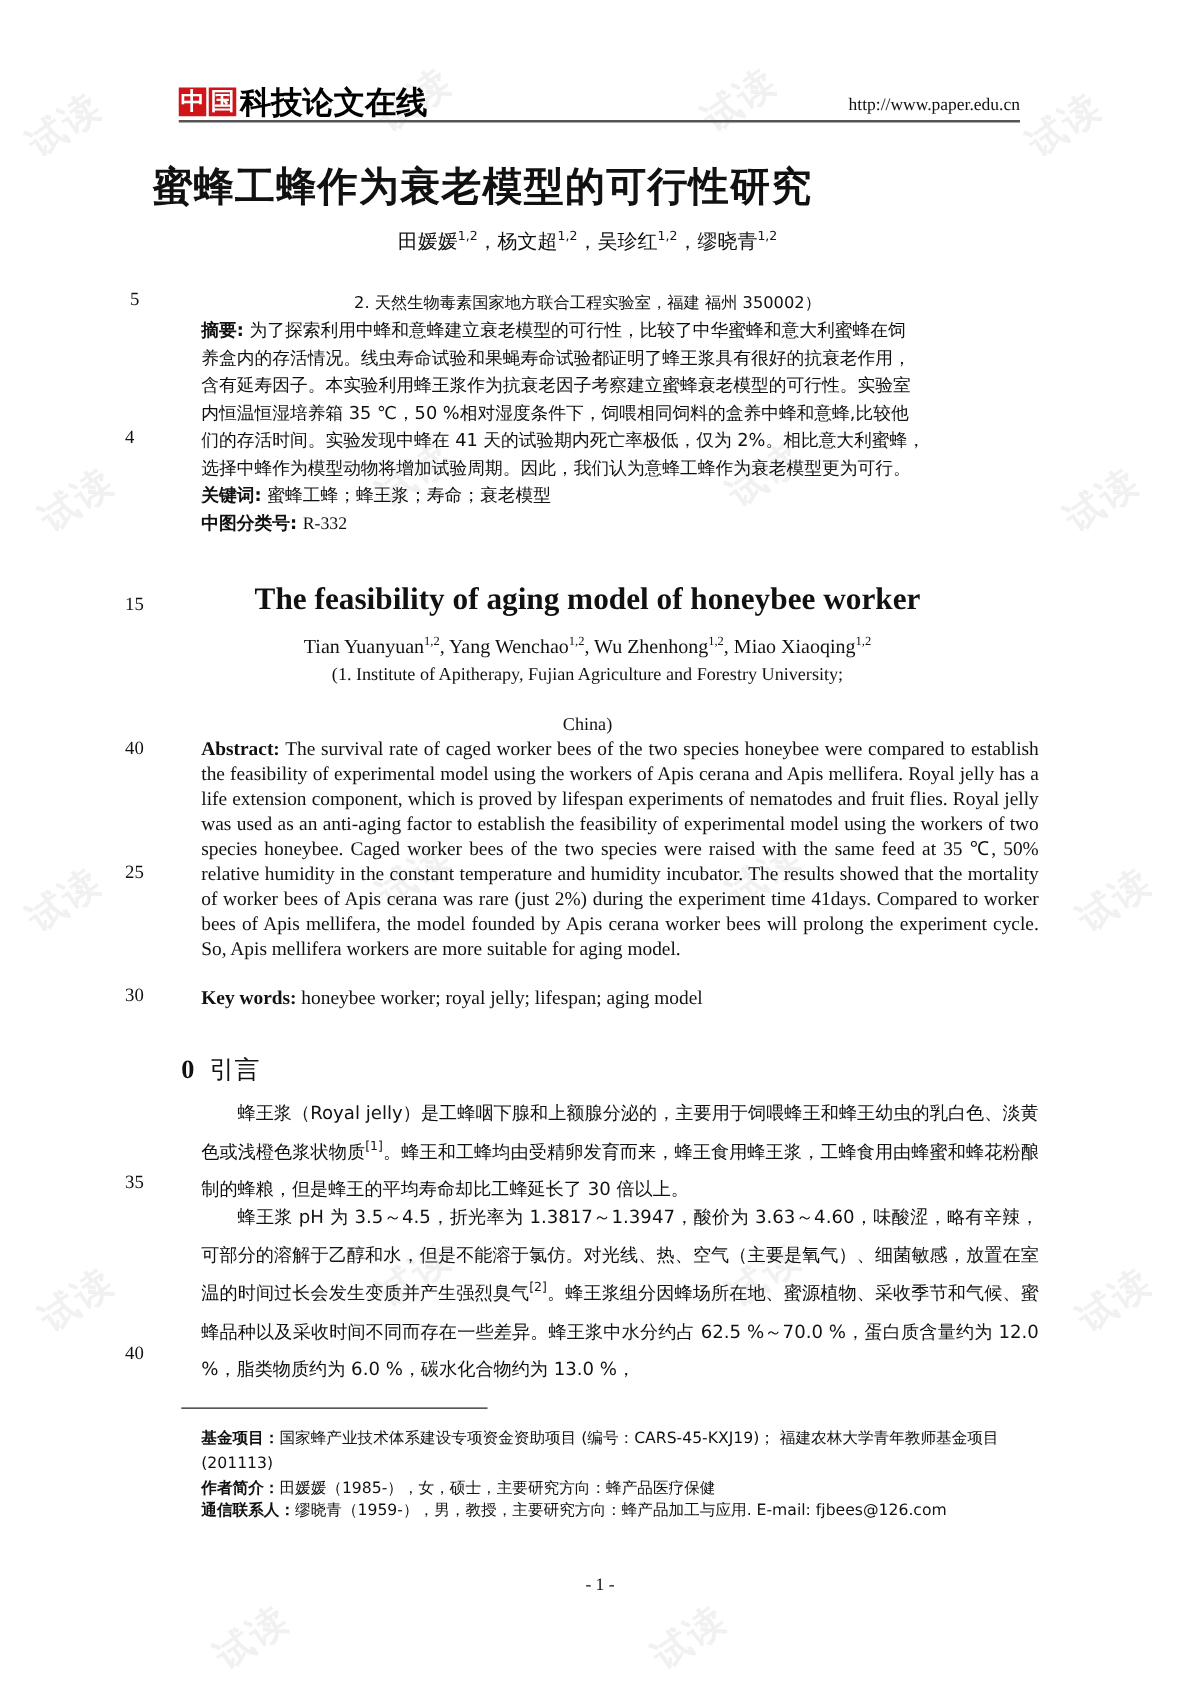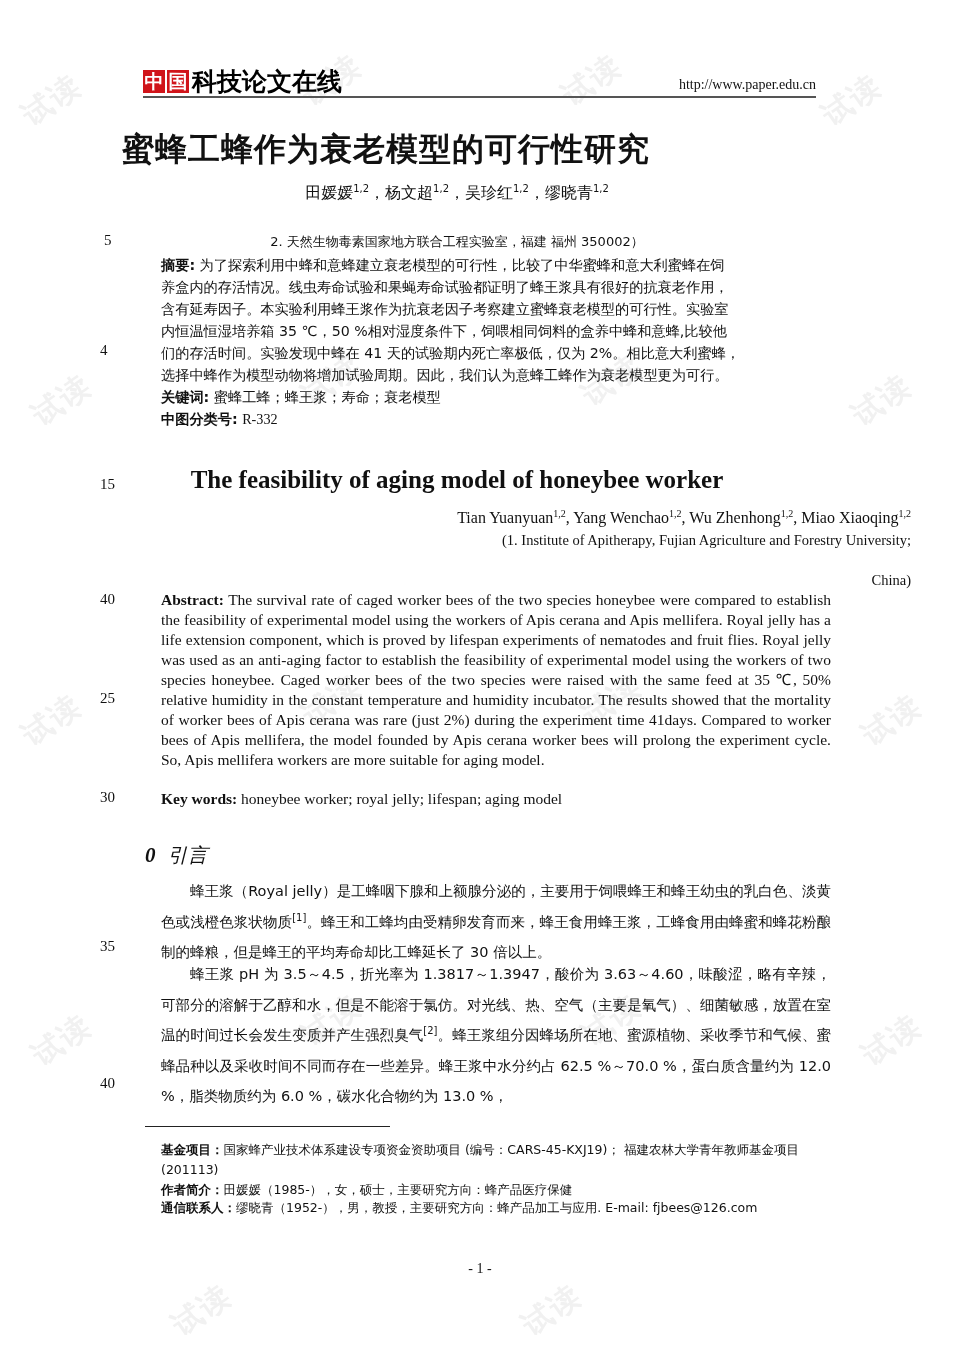--- a/index.html
+++ b/index.html
@@ -13,35 +13,35 @@
   .header-logo { left:143px; top:68px; display:flex; align-items:center; height:26px; }
   .logo-red { background:#d0141a; color:#fff; font-family:"DejaVu Sans", sans-serif; font-weight:bold;
               font-size:19px; width:22px; height:23px; display:flex; align-items:center; justify-content:center;
               margin-right:2px; line-height:1; }
   .logo-black { font-family:"DejaVu Sans", sans-serif; font-weight:bold; font-size:25px; color:#000000;
                 margin-left:1px; letter-spacing:0px; line-height:1; }
   .header-url { right:144px; top:77px; font-family:"Liberation Serif", serif; font-size:14px; color:#111; }
   .header-rule { left:143px; top:96px; width:673px; height:2px; background:#555; }
   .title-cn { left:0; width:772px; top:128px; text-align:center; font-family:"DejaVu Sans", sans-serif;
               font-weight:bold; font-size:32px; letter-spacing:1px; }
-  .center { left:3px; width:908px; text-align:center; }
+  .center { left:16px; width:908px; text-align:center; }
   .authors-cn { top:183px; font-size:16px; font-family:"DejaVu Sans", sans-serif; }
   sup { font-size:10px; vertical-align:6px; line-height:0; }
   .aff-cn { font-size:13px; font-family:"DejaVu Sans", sans-serif; }
   .lineno { left:104px; font-family:"Liberation Serif", serif; font-size:15px; color:#111; }
   .lineno.two { left:100px; }
   .block { left:145px; width:670px;margin-left:16px; }
   .cn-para { font-family:"DejaVu Sans", sans-serif; font-size:14.2px; line-height:22px; text-align:justify; }
   .bold { font-weight:bold; }
   .title-en { top:466px; font-family:"Liberation Serif", serif; font-weight:bold; font-size:25px; }
-  .en { font-family:"Liberation Serif", serif;text-align:right; }
+  .en { font-family:"Liberation Serif", serif; }
   .authors-en { top:509px; font-size:16px; }
   .aff-en { font-size:14.5px; line-height:20px; }
   .abs-en { font-family:"Liberation Serif", serif; font-size:15.5px; line-height:20px; text-align:justify; }
-  .section-title { left:145px; top:842px; font-size:20px; font-family:"DejaVu Sans", sans-serif;font-style:italic; }
+  .section-title { left:145px; top:842px; font-size:20px; font-family:"DejaVu Sans", sans-serif; }
   .section-title .num { font-family:"Liberation Serif", serif; font-weight:bold; font-size:21px; margin-right:12px; }
   .body-cn { font-family:"DejaVu Sans", sans-serif; font-size:14.5px; line-height:30.5px; text-align:justify; }
   .indent { text-indent:2em; }
   .fn-rule { left:145px; top:1126px; width:245px; height:1px; background:#222; }
   .fn { font-family:"DejaVu Sans", sans-serif; font-size:12.5px; line-height:20px; }
   .pageno { left:0; width:960px; top:1261px; text-align:center; font-family:"Liberation Serif", serif; font-size:14px; }
 </style>
 </head>
 <body>
 
@@ -128,17 +128,17 @@
   </div>
 
   <div class="abs fn-rule"></div>
   <div class="abs block fn" style="top:1140px">
     <span class="bold">基金项目：</span><span>国家蜂产业技术体系建设专项资金资助项目 (编号：CARS-45-KXJ19)； 福建农林大学青年教师基金项目(201113)</span>
   </div>
   <div class="abs block fn" style="top:1180px">
     <span class="bold">作者简介：</span><span>田媛媛（1985-），女，硕士，主要研究方向：蜂产品医疗保健</span>
   </div>
   <div class="abs block fn" style="top:1198px">
-    <span class="bold">通信联系人：</span><span>缪晓青（1952-），男，教授，主要研究方向：蜂产品加工与应用. E-mail: fjbees@126.com</span>
+    <span class="bold">通信联系人：</span><span>缪晓青（1959-），男，教授，主要研究方向：蜂产品加工与应用. E-mail: fjbees@126.com</span>
   </div>
 
   <div class="abs pageno">- 1 -</div>
 </div>
 
 </body></html>

